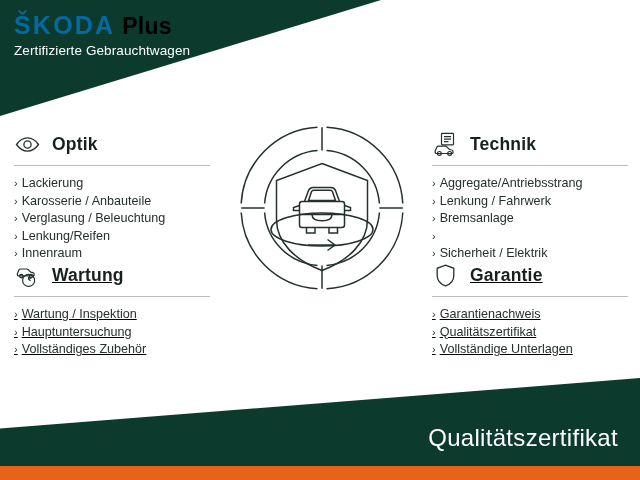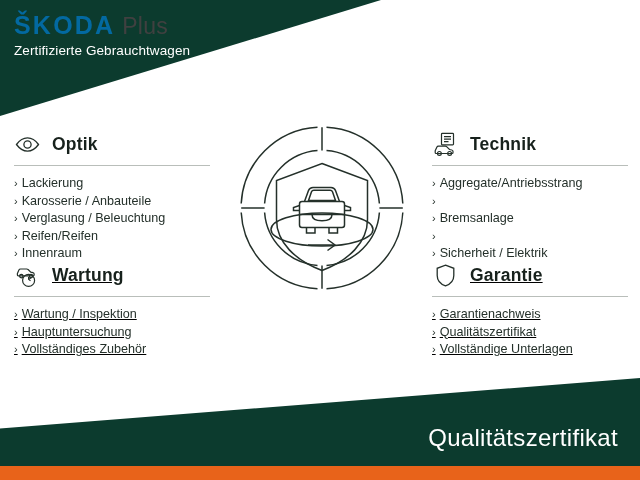--- a/index.html
+++ b/index.html
@@ -59,23 +59,23 @@
     line-height: 1;
   }
   .logo-skoda {
     font-size: 25px;
     font-weight: 700;
     letter-spacing: 2.2px;
     color: #0369a1;
   }
   .logo-plus {
     font-size: 23px;
-    font-weight: 400;
+    font-weight: 700;
     letter-spacing: 0.2px;
-    color: #404040;
+    color: #000000;
     text-align: right;
   }
   .logo-line2 {
     margin-top: 5px;
     font-size: 13.5px;
     font-weight: 400;
     letter-spacing: 0.1px;
     color: #ffffff;
     white-space: nowrap;
     text-align: right;
@@ -195,21 +195,21 @@
       <li>
           <span class="chev">›</span>
           <span>Karosserie / Anbauteile</span>
         </li>
       <li>
           <span class="chev">›</span>
           <span>Verglasung / Beleuchtung</span>
         </li>
       <li>
           <span class="chev">›</span>
-          <span>Reifen/Reifen</span>
+          <span>Lenkung/Reifen</span>
         </li>
       <li>
           <span class="chev">›</span>
           <span>Innenraum</span>
         </li>
     </ul>
   </div>
 
   <div class="col col-right row-top">
     <div class="sec-head">
@@ -225,20 +225,21 @@
       <span class="sec-title">Technik</span>
     </div>
     <div class="sec-rule"></div>
     <ul class="sec-list">
       <li>
           <span class="chev">›</span>
           <span>Aggregate/Antriebsstrang</span>
         </li>
       <li>
           <span class="chev">›</span>
+          <span>Lenkung / Fahrwerk</span>
         </li>
       <li>
           <span class="chev">›</span>
           <span>Bremsanlage</span>
         </li>
       <li>
           <span class="chev">›</span>
         </li>
       <li>
           <span class="chev">›</span>

